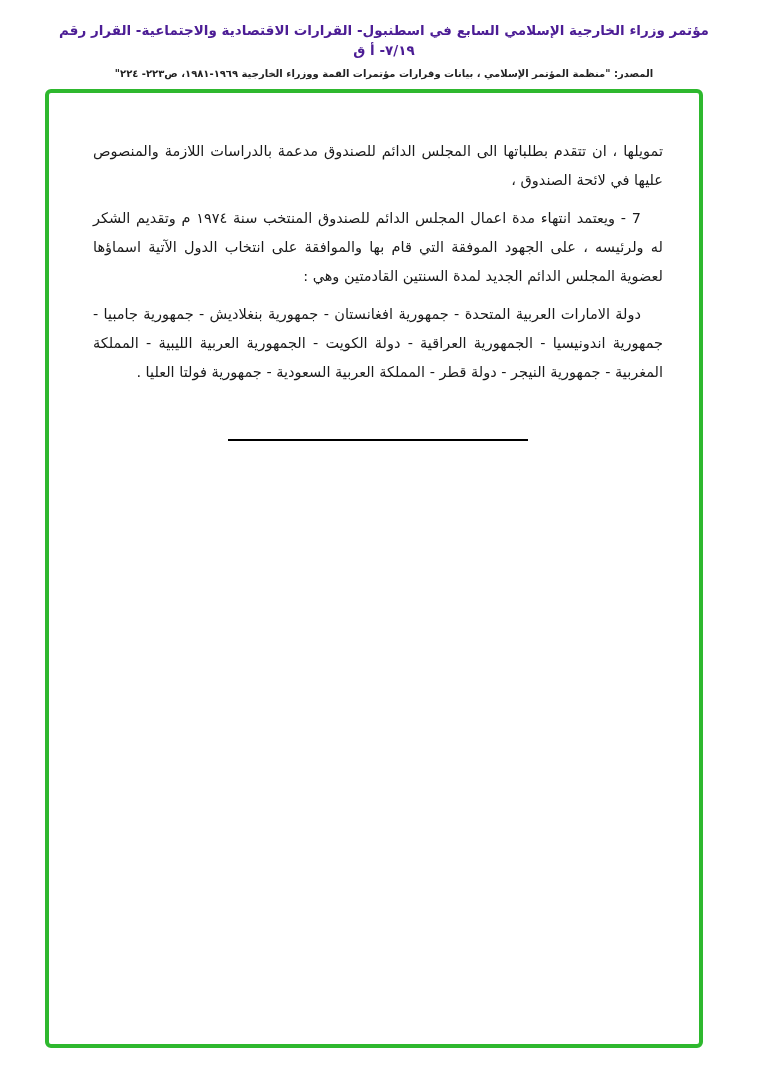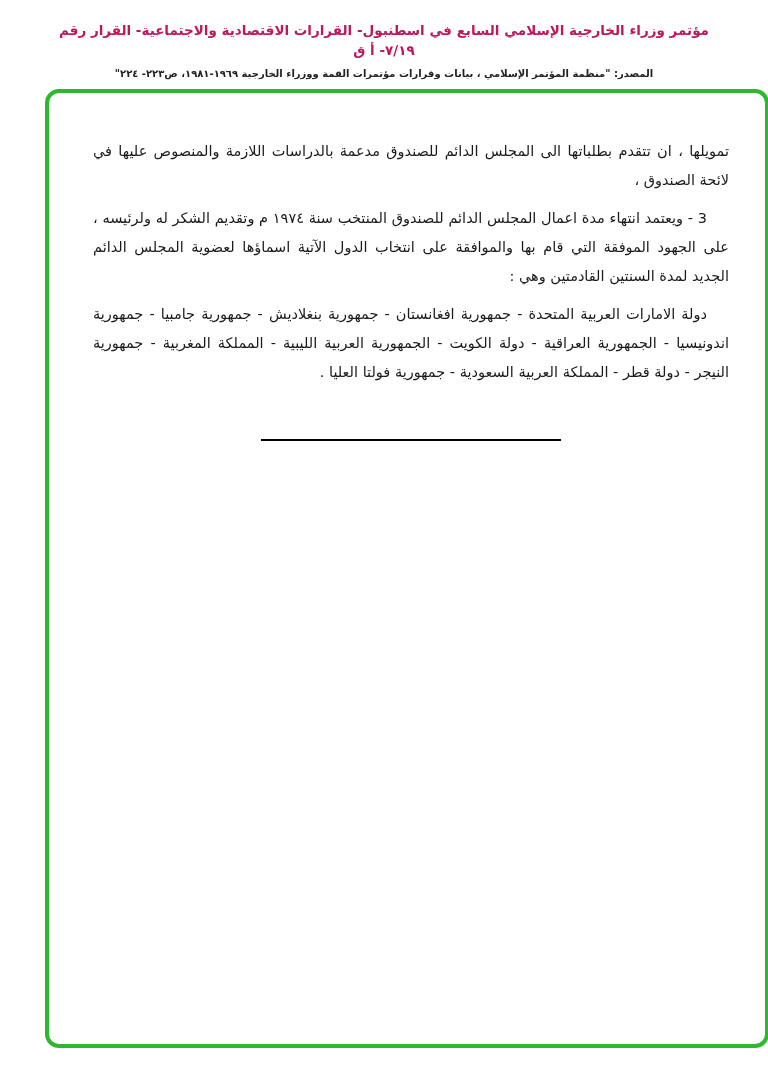--- a/index.html
+++ b/index.html
@@ -17,40 +17,40 @@
     overflow: hidden;
   }
   
   .doc-header {
     padding-top: 20px;
     text-align: center;
   }
   .doc-title {
     font-size: 13.5px;
     font-weight: bold;
-    color: #be185d;
+    color: #4c1d95;
     letter-spacing: 0;
     line-height: 1.5;
     padding: 0 46px;
   }
   .doc-source {
     margin-top: 7px;
     font-size: 10px;
     font-weight: bold;
     color: #222222;
   }
   
   .green-frame {
     position: absolute;
     top: 89px;
     left: 45px;
-    width: 724px;
+    width: 658px;
     height: 959px;
     border: 4px solid #2eb82e;
-    border-radius: 14px;
+    border-radius: 6px;
     background: #ffffff;
   }
   .frame-content {
     padding: 44px 36px 0 44px;
     direction: rtl;
     text-align: justify;
     color: #1a1a1a;
     font-size: 14.5px;
     line-height: 29px;
   }
@@ -74,19 +74,19 @@
 <div class="page">
 
   <div class="doc-header">
     <div class="doc-title">مؤتمر وزراء الخارجية الإسلامي السابع في اسطنبول- القرارات الاقتصادية والاجتماعية- القرار رقم ٧/١٩- أ ق</div>
     <div class="doc-source">المصدر: "منظمة المؤتمر الإسلامي ، بيانات وقرارات مؤتمرات القمة ووزراء الخارجية ١٩٦٩-١٩٨١، ص٢٢٣- ٢٢٤"</div>
   </div>
 
   <div class="green-frame">
     <div class="frame-content">
       <p>تمويلها ، ان تتقدم بطلباتها الى المجلس الدائم للصندوق مدعمة بالدراسات اللازمة والمنصوص عليها في لائحة الصندوق ،</p>
-      <p class="indent">3 - ويعتمد انتهاء مدة اعمال المجلس الدائم للصندوق المنتخب سنة ١٩٧٤ م وتقديم الشكر له ولرئيسه ، على الجهود الموفقة التي قام بها والموافقة على انتخاب الدول الآتية اسماؤها لعضوية المجلس الدائم الجديد لمدة السنتين القادمتين وهي :</p>
+      <p class="indent">7 - ويعتمد انتهاء مدة اعمال المجلس الدائم للصندوق المنتخب سنة ١٩٧٤ م وتقديم الشكر له ولرئيسه ، على الجهود الموفقة التي قام بها والموافقة على انتخاب الدول الآتية اسماؤها لعضوية المجلس الدائم الجديد لمدة السنتين القادمتين وهي :</p>
       <p class="indent">دولة الامارات العربية المتحدة - جمهورية افغانستان - جمهورية بنغلاديش - جمهورية جامبيا - جمهورية اندونيسيا - الجمهورية العراقية - دولة الكويت - الجمهورية العربية الليبية - المملكة المغربية - جمهورية النيجر - دولة قطر - المملكة العربية السعودية - جمهورية فولتا العليا .</p>
       <hr class="divider">
     </div>
   </div>
 
 </div>
 
 </body></html>

